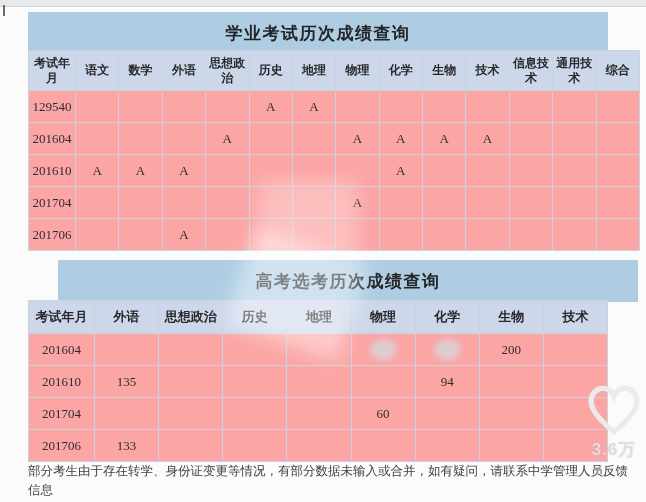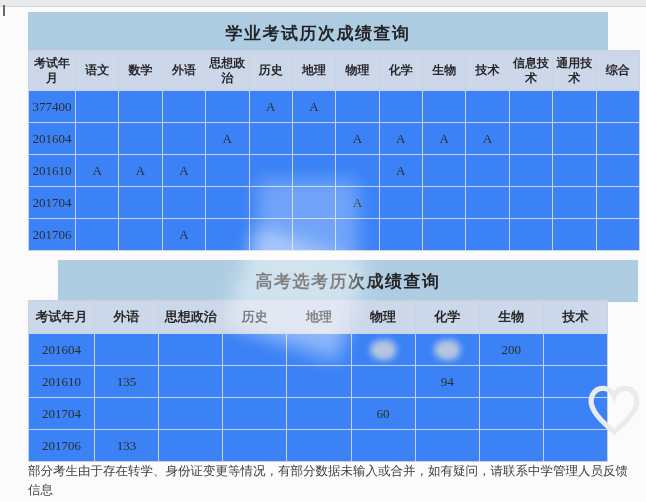--- a/index.html
+++ b/index.html
@@ -21,21 +21,21 @@
     position:absolute; left:28px; width:580px; height:42px;
     background:#aecde3;
     display:flex; align-items:center; justify-content:center;
     font-size:17px; font-weight:bold; color:#242426; letter-spacing:1.5px;
   }
   #t1-title { top:12px; }
   #t2-title { top:260px;margin-left:30px; }
 
   table {
     position:absolute; border-collapse:collapse; table-layout:fixed;
-    background:#3b82f6;
+    background:#fca5a5;
   }
   #t1 { left:28px; top:50px; width:612px; }
   #t2 { left:28px; top:300px; width:580px; }
   th {
     background:#ccd7ea; font-weight:bold; color:#28282a;
     line-height:1.25; padding:2px 1px; text-align:center;
   }
   #t1 th { height:40px; font-size:12px; }
   #t2 th { height:33px; font-size:13px; }
   #t1 th:first-child { width:47px; }
@@ -97,21 +97,21 @@
         <th>化学</th>
         <th>生物</th>
         <th>技术</th>
         <th>信息技术</th>
         <th>通用技术</th>
         <th>综合</th>
       </tr>
     </thead>
   <tbody>
       <tr>
-        <td>377400</td>
+        <td>129540</td>
         <td></td>
         <td></td>
         <td></td>
         <td></td>
         <td>A</td>
         <td>A</td>
         <td></td>
         <td></td>
         <td></td>
         <td></td>
@@ -256,13 +256,14 @@
 
 <p class="footer-note">部分考生由于存在转学、身份证变更等情况，有部分数据未输入或合并，如有疑问，请联系中学管理人员反馈信息</p>
 
 <div id="ghost-b" class="ghost-wm"></div>
 <div id="ghost-a" class="ghost-wm"></div>
 
 <div class="likes-watermark">
   <svg width="62" height="58" viewBox="0 0 40 38">
     <path d="M20 34 C 8 24, 2.5 16.5, 6 9.5 C 9.5 3.5, 17.5 4.5, 20 10.5 C 22.5 4.5, 30.5 3.5, 34 9.5 C 37.5 16.5, 32 24, 20 34 Z" fill="none" stroke="#ebebec" stroke-width="3.4"></path>
   </svg>
+  <div class="likes-count">3.6万</div>
 </div>
 
 </body></html>

